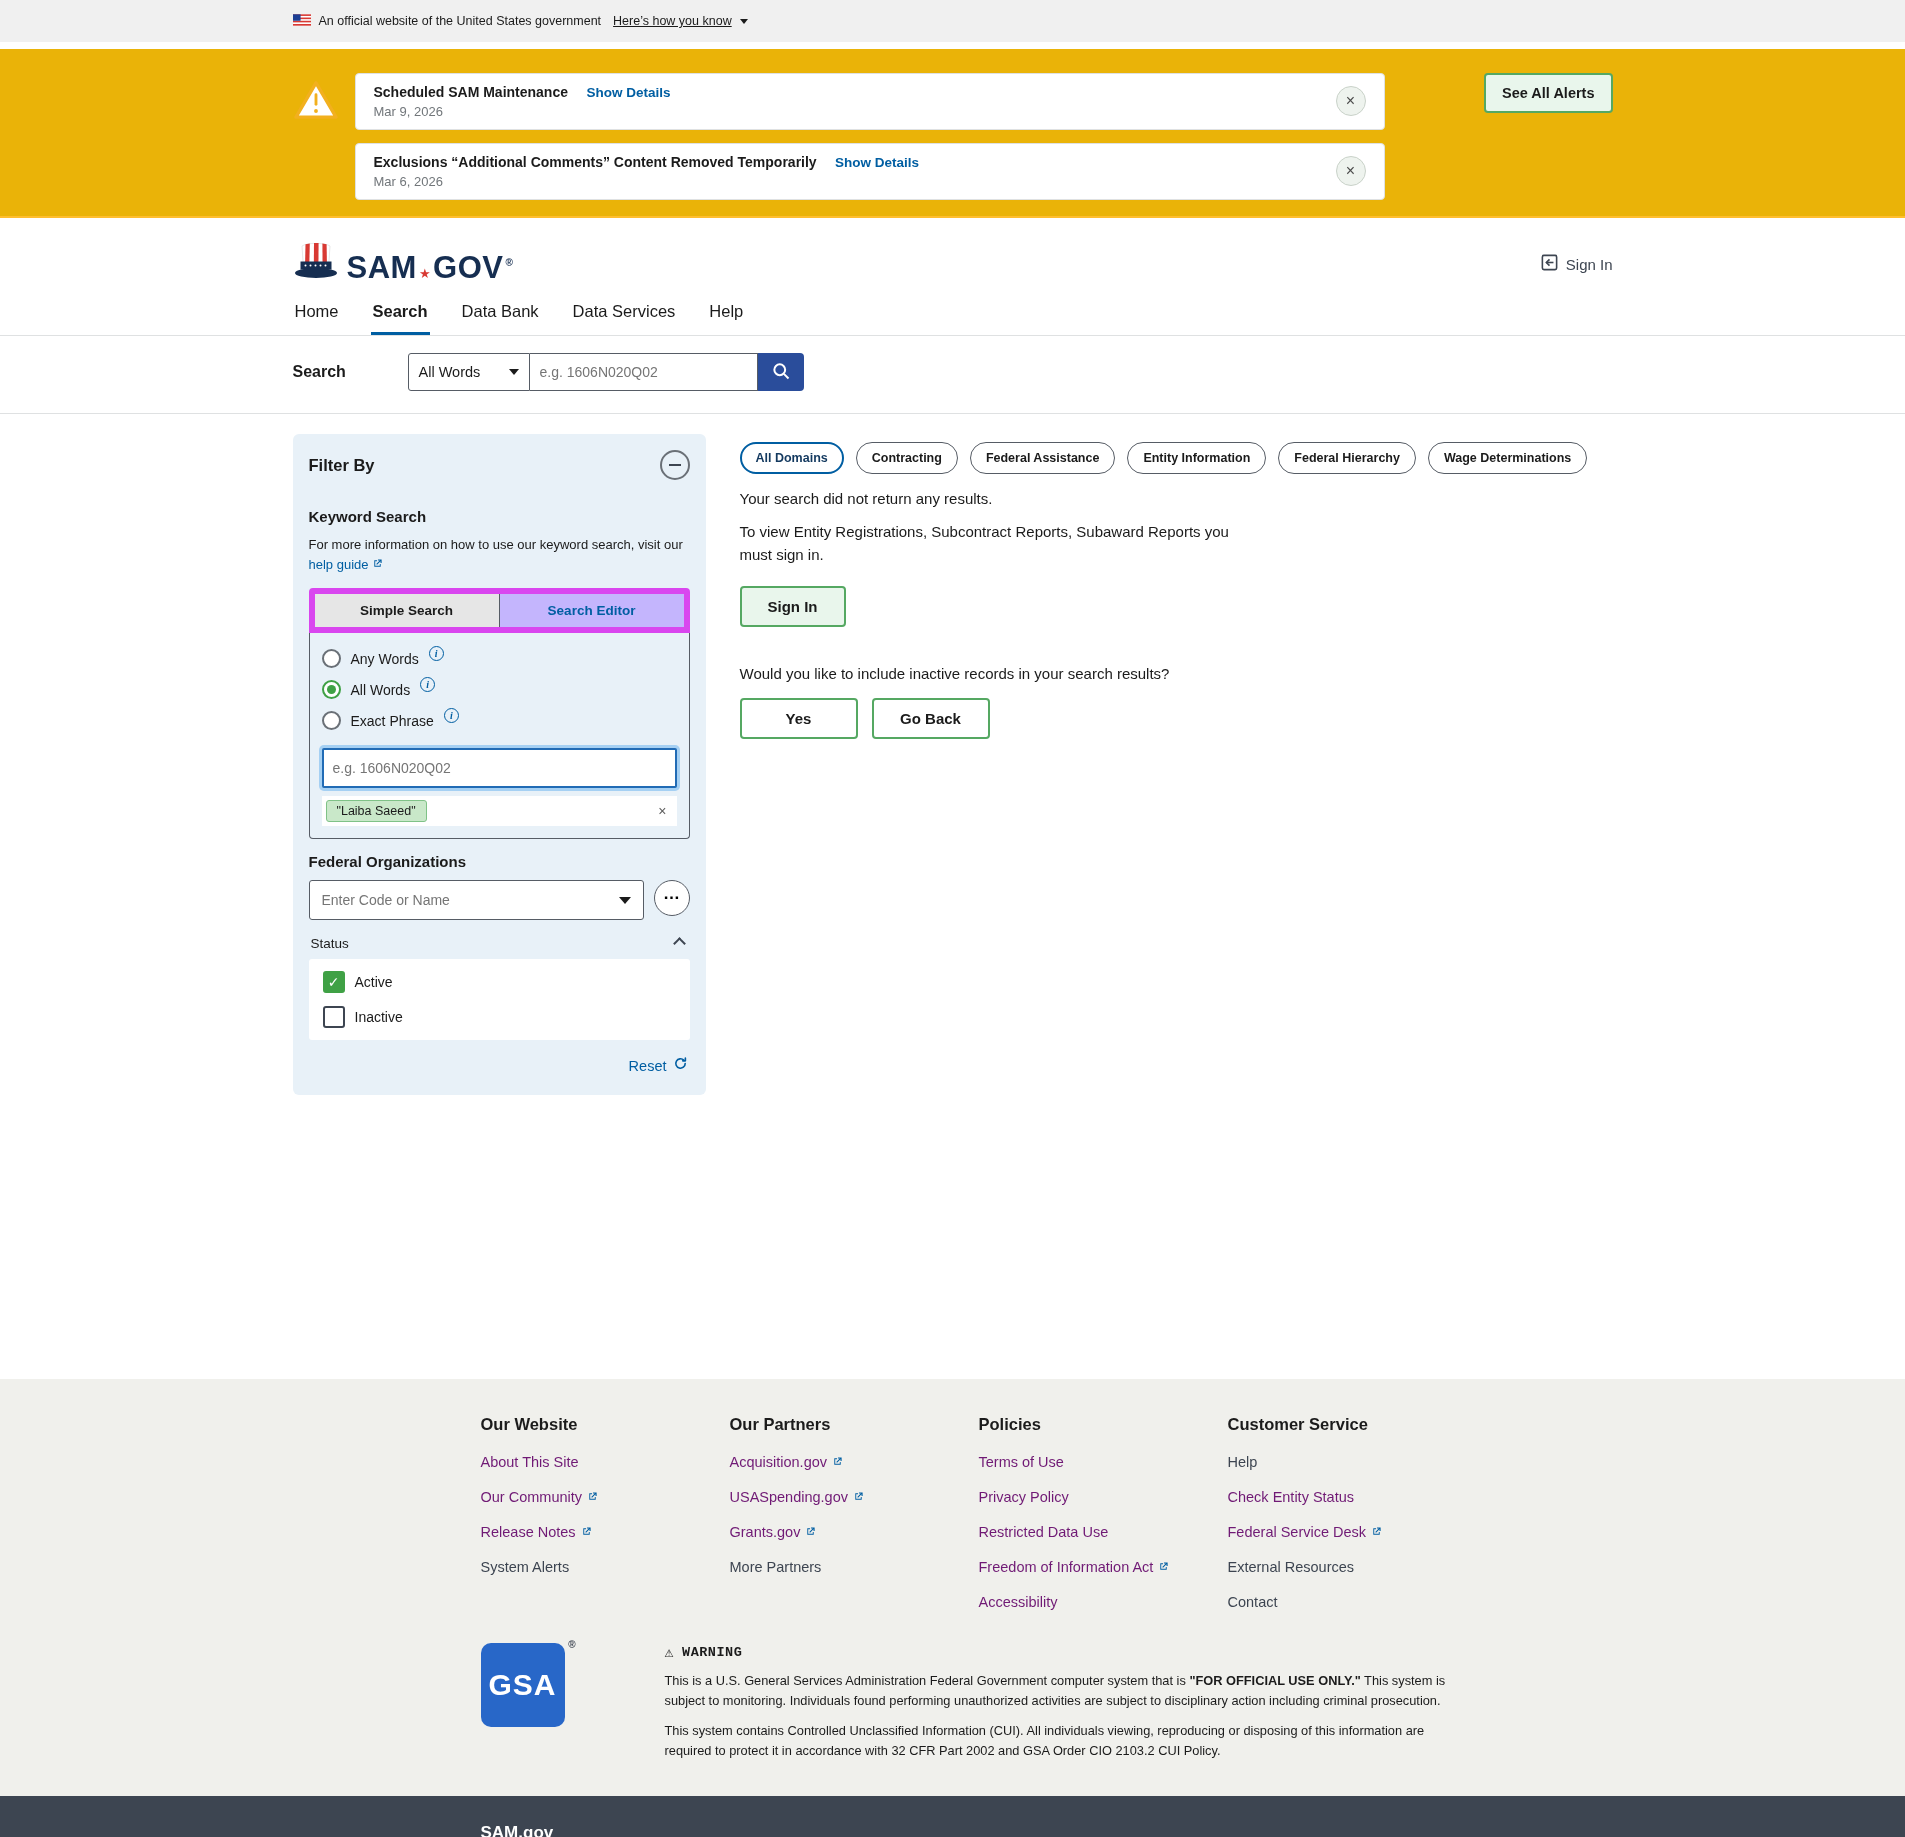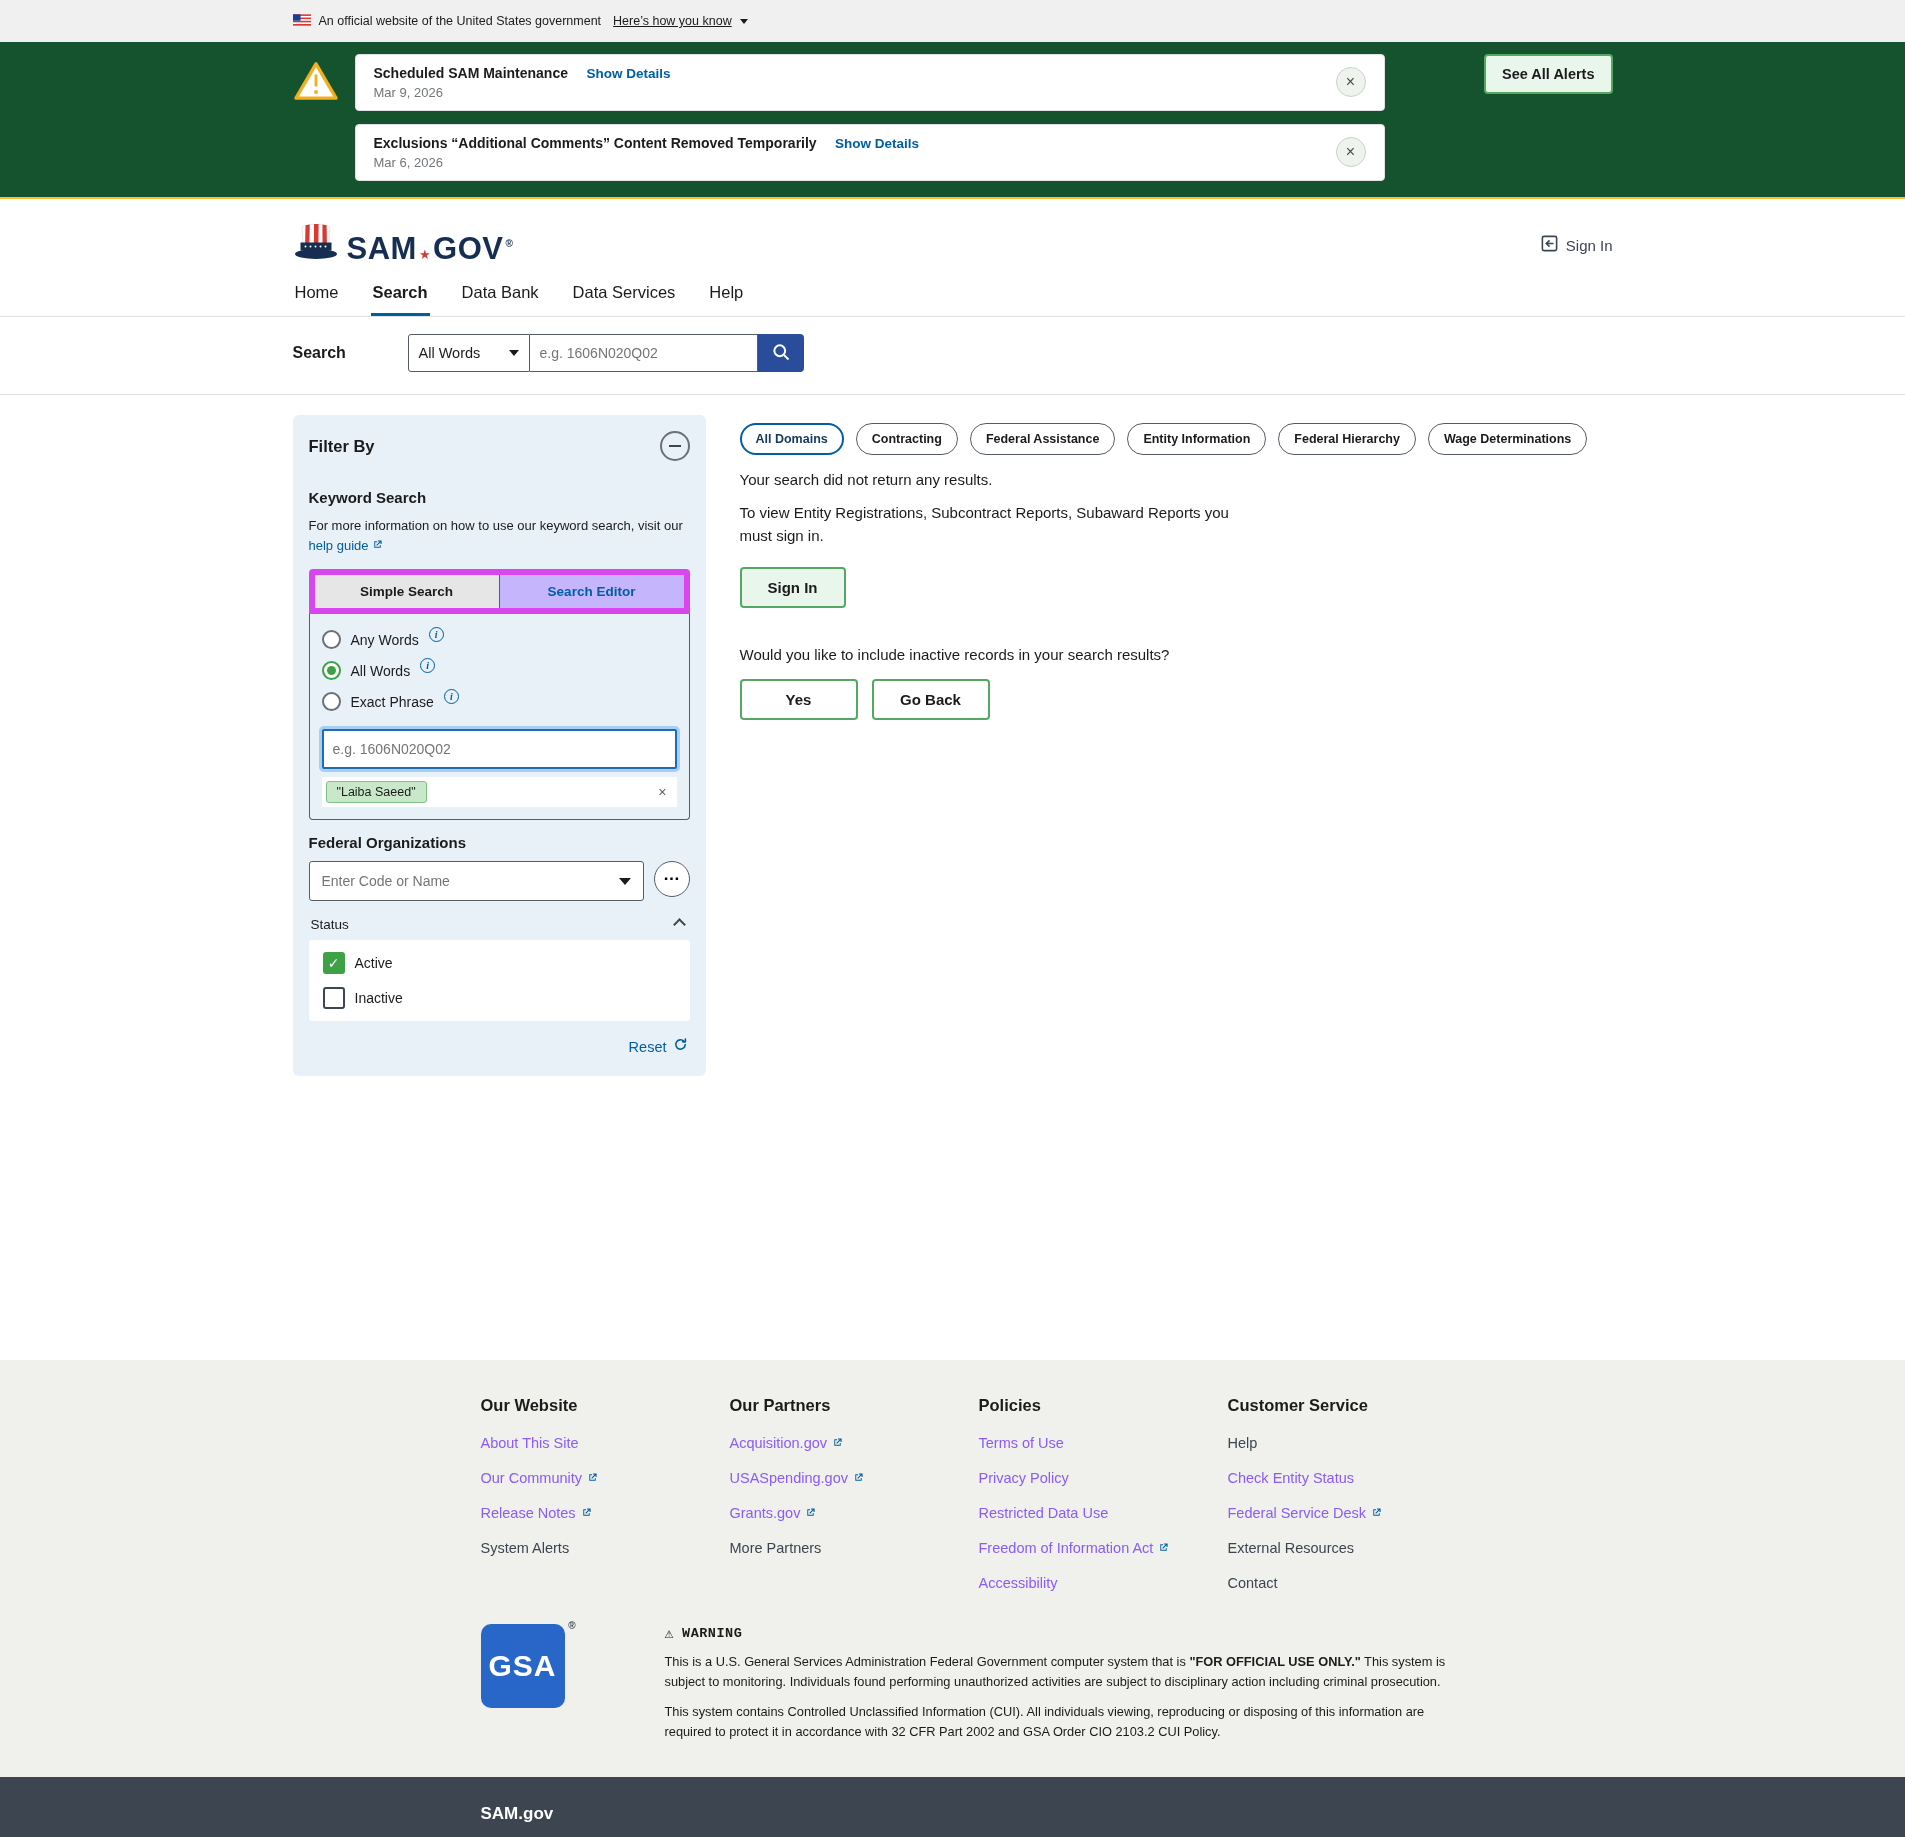--- a/index.html
+++ b/index.html
@@ -9,21 +9,21 @@
   button { font-family:inherit; cursor:pointer; }
   .container { width:1320px; margin:0 auto; }
 
   
   .gov-banner { background:#f0f0f0; font-size:12.5px; }
   .banner-inner { display:flex; align-items:center; gap:8px; height:42px; }
   .gov-link { color:#1b1b1b; text-decoration:underline; margin-left:4px; }
   .gov-caret { width:0; height:0; border-left:4px solid transparent; border-right:4px solid transparent; border-top:5px solid #1b1b1b; display:inline-block; }
 
   
-  .alerts { border-bottom:2px solid #ffbe2e; padding:12px 0 16px; background:#14532d; }
+  .alerts { border-bottom:2px solid #ffbe2e; padding:24px 0 16px; background:#eab308;margin-top:7px; }
   .alerts-inner { display:flex; align-items:flex-start; }
   .alerts-icon { width:62px; padding-top:6px; flex:none; }
   .alerts-stack { width:1030px; display:flex; flex-direction:column; gap:13px; }
   .alert-box { border:1px solid #dfe1e2; border-radius:4px; padding:9px 18px 10px; display:flex; align-items:center; justify-content:space-between; background:#fff; }
   .alert-title { font-weight:700; font-size:14px; }
   .alert-details { color:#005ea2; font-weight:600; font-size:13.5px; margin-left:14px; }
   .alert-date { color:#71767a; font-size:13px; margin-top:3px; }
   .alert-close { width:30px; height:30px; border-radius:50%; border:1px solid #c9d2c9; background:#eef3ee; color:#4b4b4b; font-size:16px; line-height:1; display:flex; align-items:center; justify-content:center; padding:0; flex:none; }
   .see-all-btn { margin-left:auto; background:#e9f6ec; border:2px solid #55a862; border-radius:4px; padding:10px 16px; font-weight:700; font-size:14.5px; color:#1b1b1b; }
 
@@ -113,21 +113,21 @@
   .question { font-size:15px; margin:38px 0 0; }
   .btn-row { display:flex; gap:14px; margin-top:16px; }
   .outline-btn { background:#fff; border:2px solid #55a862; border-radius:4px; width:118px; padding:10px 0; text-align:center; font-size:15px; font-weight:700; color:#1b1b1b; }
 
   
   .footer { background:#f0f0ec; padding:24px 0 10px; }
   .footer-inner { padding-left:188px; }
   .footer-cols { display:flex; }
   .f-col { width:249px; }
   .f-col h4 { margin:12px 0 20px; font-size:16.5px; }
-  .f-link { display:flex; align-items:center; gap:5px; color:#8b5cf6; font-size:14.5px; margin-bottom:19px; }
+  .f-link { display:flex; align-items:center; gap:5px; color:#701a75; font-size:14.5px; margin-bottom:19px; }
   .f-link.dark { color:#3d4551; }
   .gsa-row { display:flex; margin-top:14px; padding-bottom:24px; }
   .gsa-logo { width:84px; height:84px; background:#2867c8; border-radius:10px; color:#fff; font-weight:700; font-size:30px; letter-spacing:1px; display:flex; align-items:center; justify-content:center; position:relative; flex:none; }
   .gsa-reg { position:absolute; top:-4px; right:-12px; font-size:10px; color:#3d4551; }
   .warning-col { margin-left:100px; width:805px; }
   .warning-head { display:flex; align-items:center; gap:8px; font-family:"Liberation Mono","DejaVu Sans Mono",monospace; font-weight:700; font-size:13.5px; letter-spacing:.5px; }
   .warn-glyph { font-size:15px; }
   .warning-col p { font-size:12.8px; line-height:1.6; margin:9px 0 0; }
   .warning-col p.second { }
 

